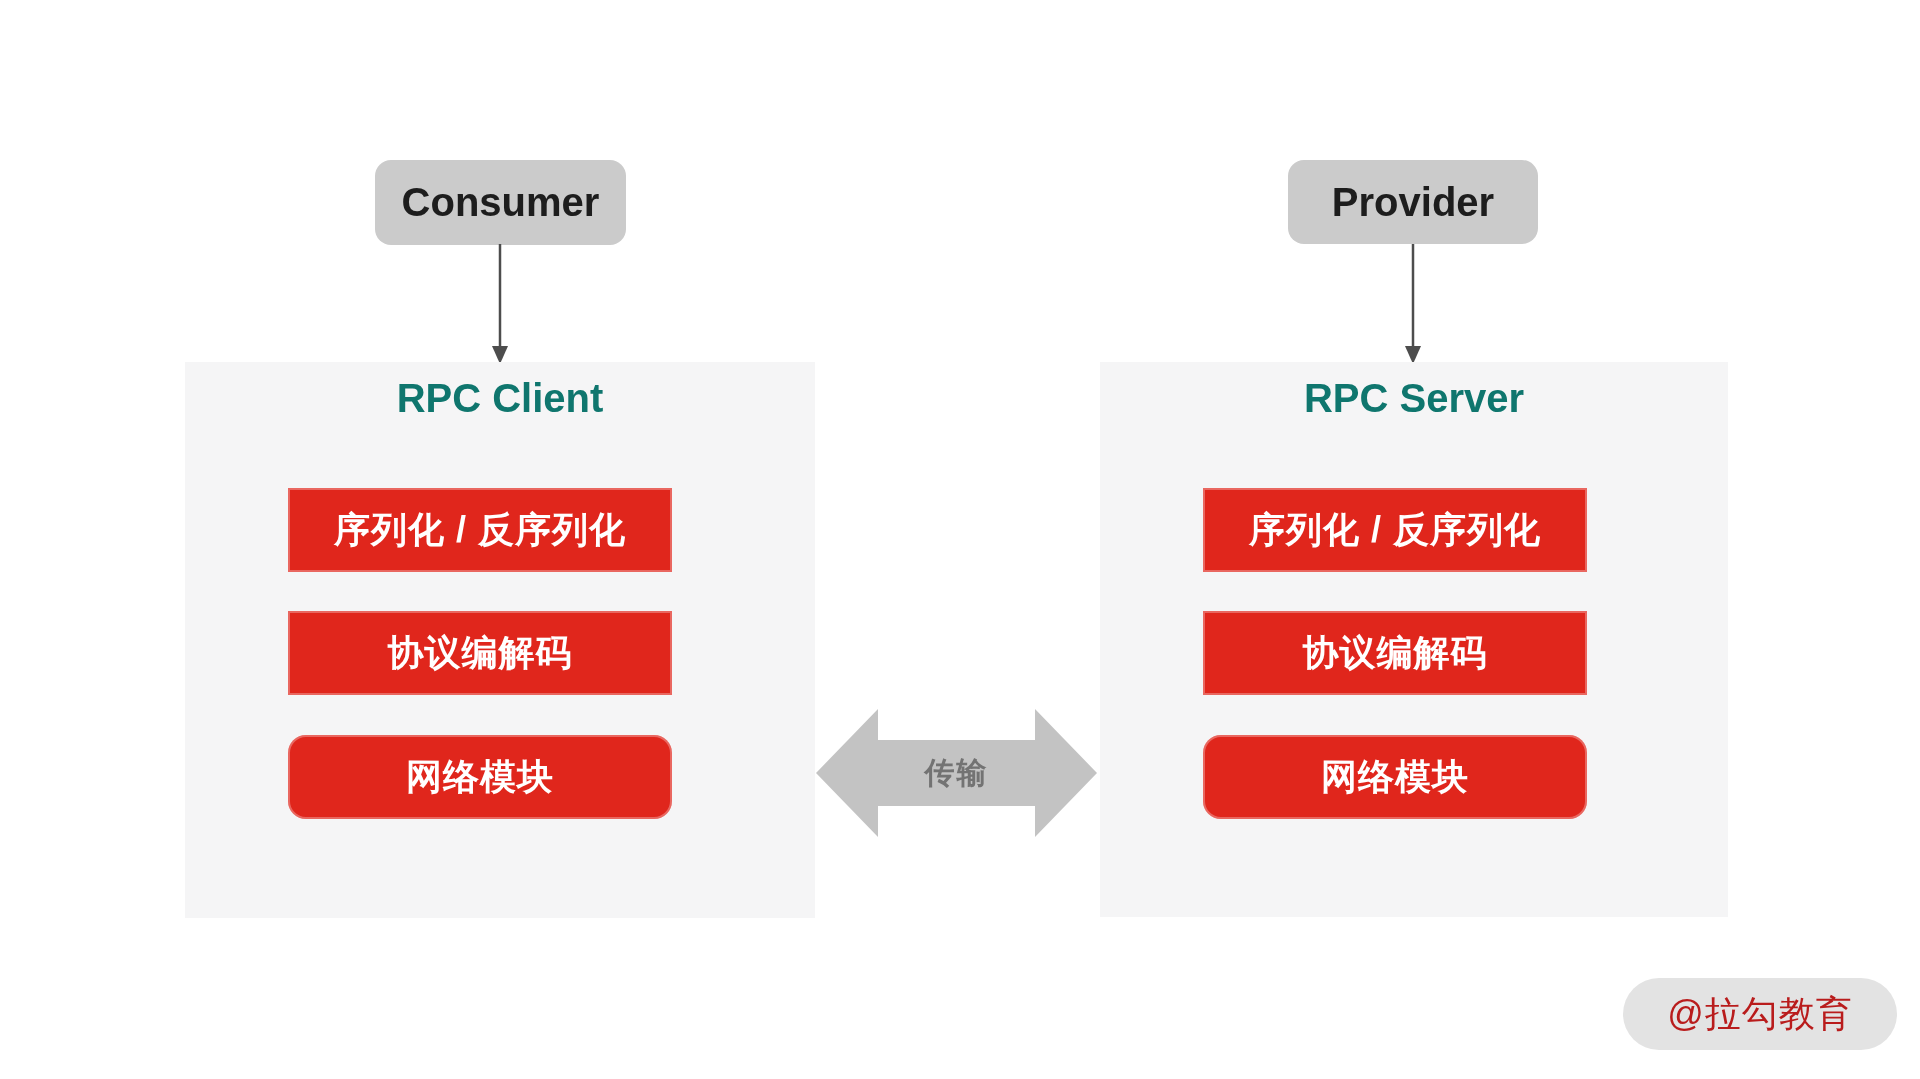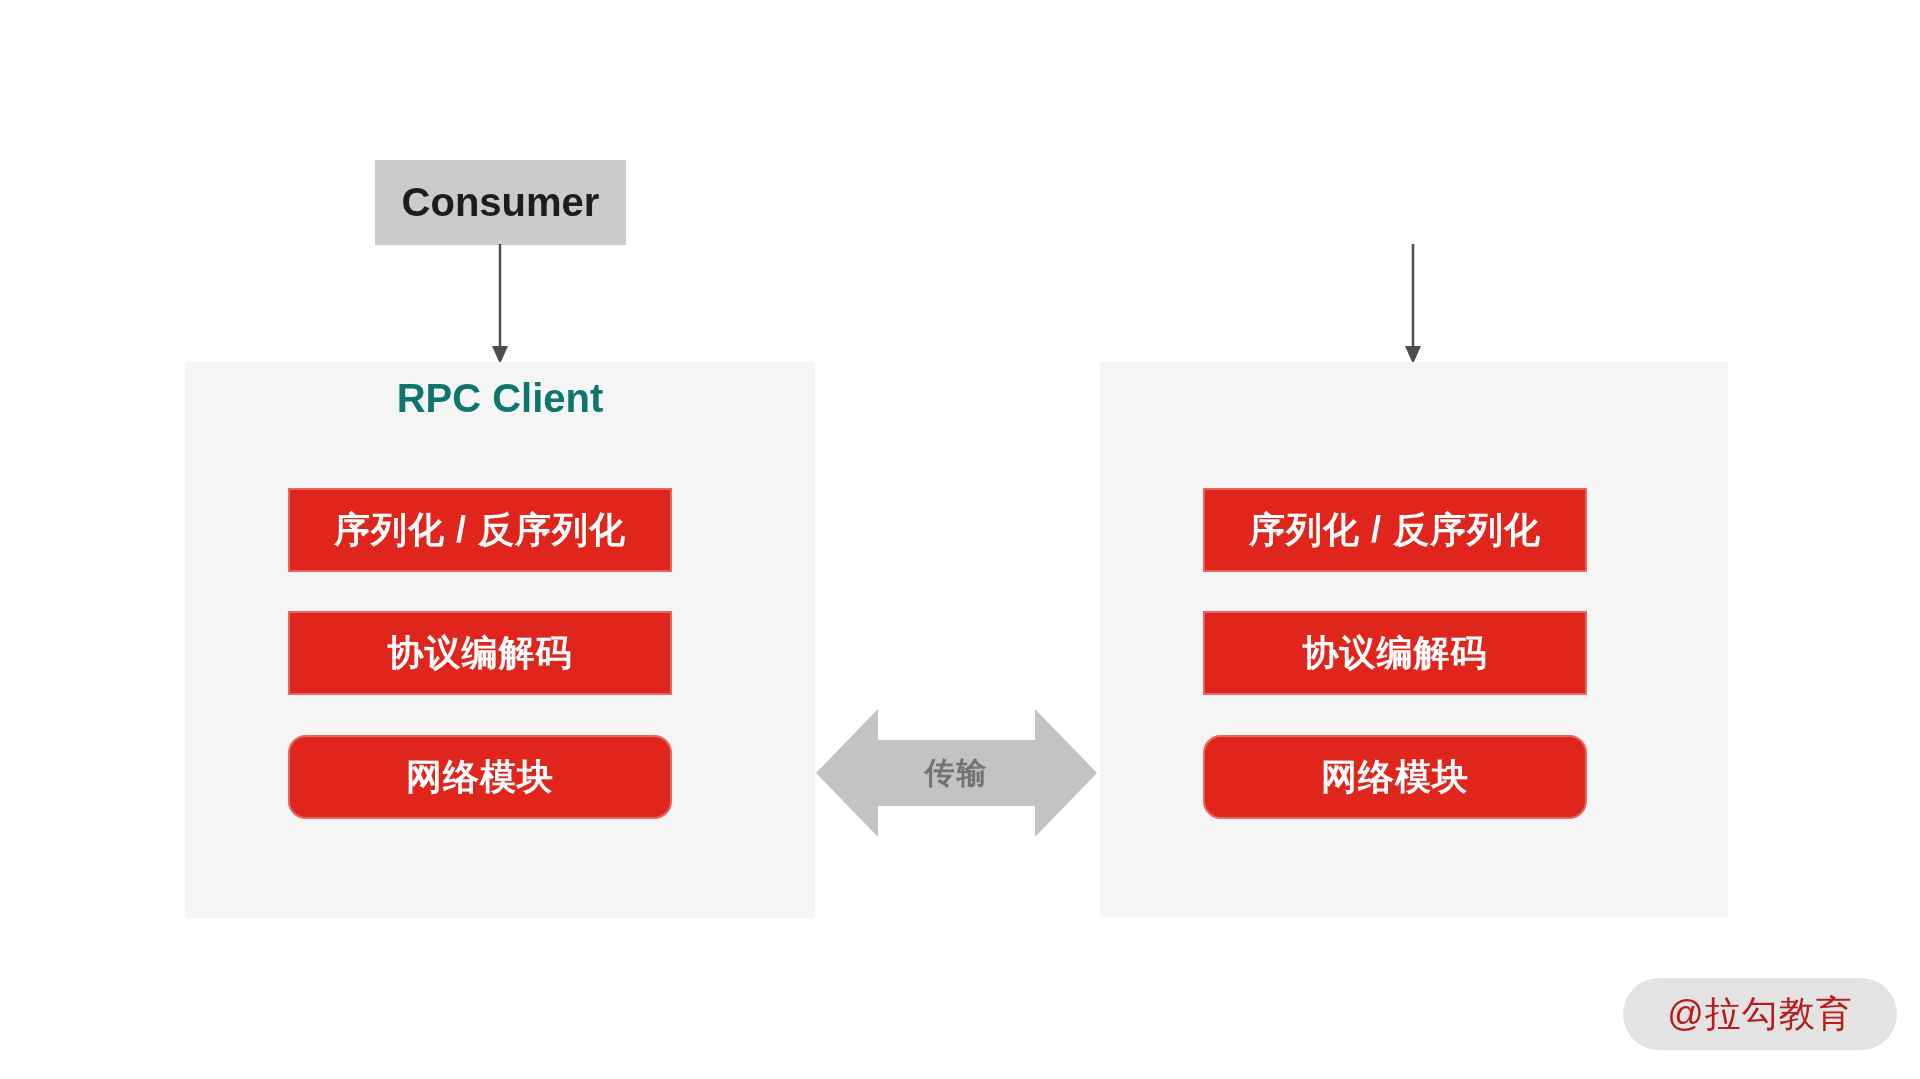--- a/index.html
+++ b/index.html
@@ -2,21 +2,21 @@
 <html><head>
 <meta charset="utf-8">
 <style>
   html,body{margin:0;padding:0;background:#ffffff;}
   .canvas{
     position:relative;width:1920px;height:1079px;background:#ffffff;overflow:hidden;
     font-family:"Liberation Sans","DejaVu Sans",sans-serif;
   }
   .top-box{
     position:absolute;display:flex;align-items:center;justify-content:center;
-    background:#cbcbcb;color:#1d1d1d;font-size:40px;font-weight:600;
+    background:#cbcbcb;color:#1d1d1d;font-size:40px;font-weight:600;border-radius:16px;
   }
   .top-box.consumer{left:375px;top:160px;width:251px;height:85px;}
   .top-box.provider{left:1288px;top:160px;width:250px;height:84px;}
   .down-arrow{position:absolute;width:20px;height:120px;}
   .down-arrow.left{left:490px;top:244px;}
   .down-arrow.right{left:1403px;top:244px;}
   .panel{
     position:absolute;background:#f5f5f6;
   }
   .panel.client{left:185px;top:362px;width:630px;height:556px;}
@@ -50,39 +50,43 @@
 </style>
 </head>
 <body>
 
 <div class="canvas">
 
   <div class="top-box consumer">
     <span>Consumer</span>
   </div>
 
+  <div class="top-box provider">
+    <span>Provider</span>
+  </div>
 
   <svg class="down-arrow left" viewBox="0 0 20 120">
     <line x1="10" y1="0" x2="10" y2="104" stroke="#4d4d4d" stroke-width="2.5"></line>
     <polygon points="10,120 2,102 18,102" fill="#4d4d4d"></polygon>
   </svg>
 
   <svg class="down-arrow right" viewBox="0 0 20 120">
     <line x1="10" y1="0" x2="10" y2="104" stroke="#4d4d4d" stroke-width="2.5"></line>
     <polygon points="10,120 2,102 18,102" fill="#4d4d4d"></polygon>
   </svg>
 
   <div class="panel client">
     <div class="panel-title">RPC Client</div>
     <div class="module m0">序列化 / 反序列化</div>
     <div class="module m1">协议编解码</div>
     <div class="module m2">网络模块</div>
   </div>
 
   <div class="panel server">
+    <div class="panel-title">RPC Server</div>
     <div class="module m0">序列化 / 反序列化</div>
     <div class="module m1">协议编解码</div>
     <div class="module m2">网络模块</div>
   </div>
 
   <div class="transport">
     <svg width="281" height="128" viewBox="0 0 281 128">
       <polygon fill="#c3c3c3" points="0,64 62,0 62,31 219,31 219,0 281,64 219,128 219,97 62,97 62,128"></polygon>
     </svg>
     <div class="transport-label">传输</div>

